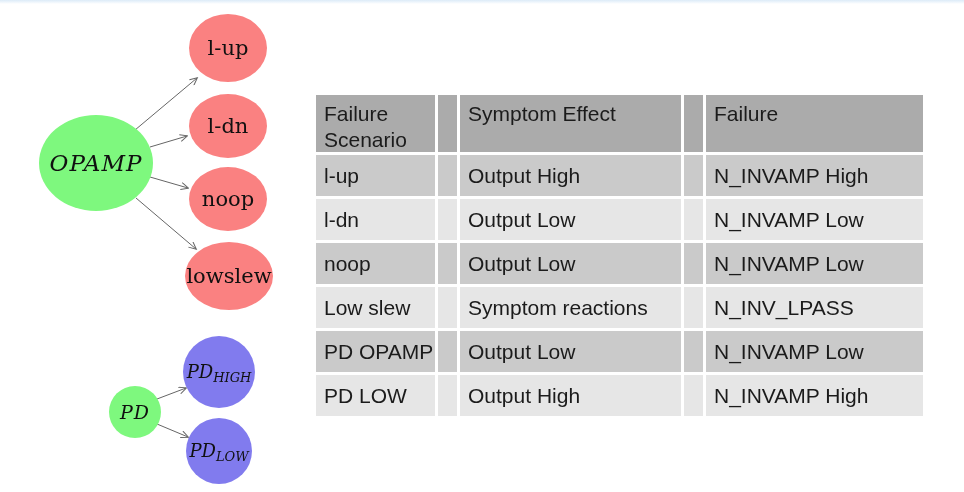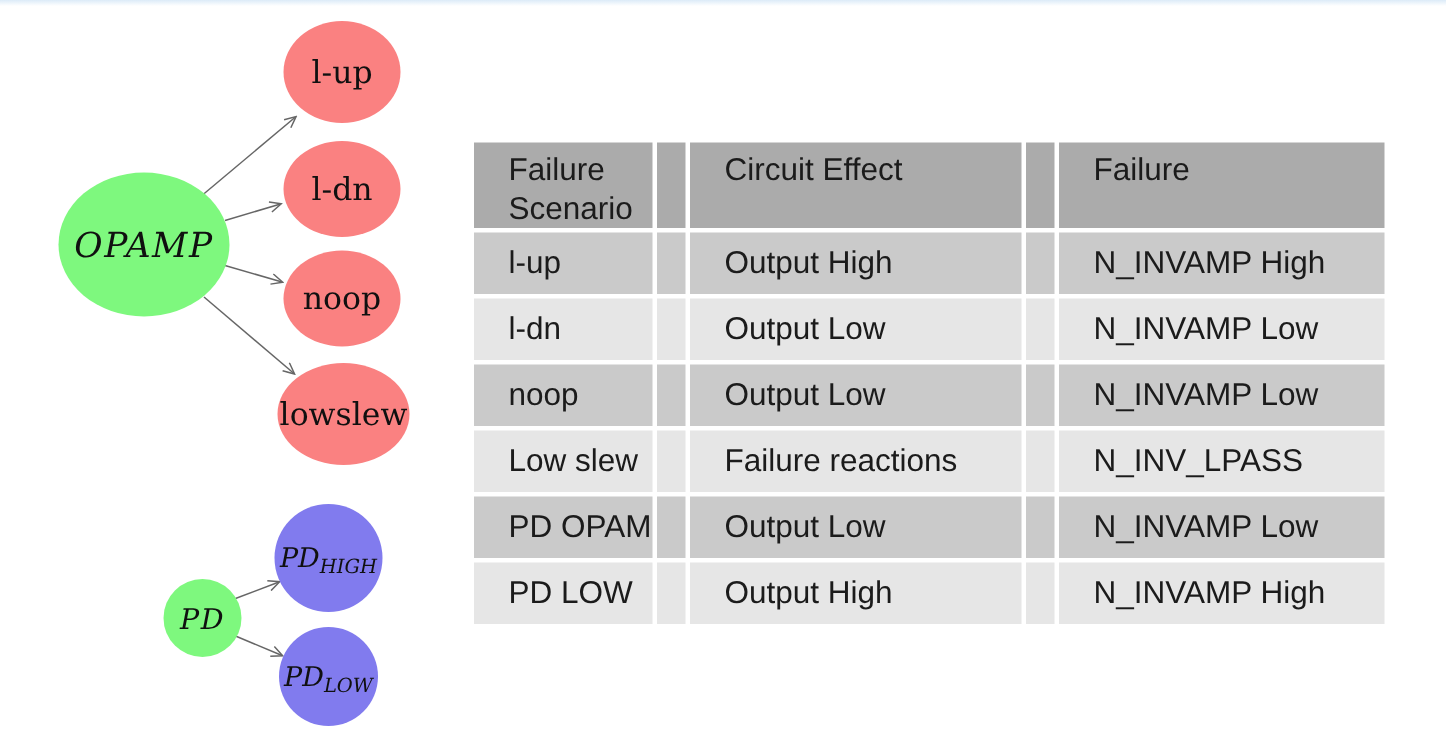--- a/index.html
+++ b/index.html
@@ -65,21 +65,21 @@
     grid-template-rows: 57px repeat(6, 41px);
     gap: 3px;
     background: #ffffff;
     color: #1b1b1b;
     font-size: 21px;
     line-height: 1.22;
   }
   .cell {
     display: flex;
     align-items: center;
-    padding-left: 23px;
+    padding-left: 8px;
     overflow: hidden;
     white-space: nowrap;
   }
   .cell.hdr {
     background: #ababab;
     align-items: flex-start;
     padding-top: 6px;
     white-space: normal;
   }
   .cell.odd  { background: #cacaca; }
@@ -132,21 +132,21 @@
     <circle cx="219" cy="451" r="33" fill="#817bee"></circle>
     <text class="node-label pdnode" x="219" y="457" text-anchor="middle">
       <tspan>PD</tspan><tspan class="sub-label" dy="4">LOW</tspan>
     </text>
   </svg>
 
   <div id="failure-table">
 
     <div class="cell hdr">Failure Scenario</div>
     <div class="cell hdr spacer"></div>
-    <div class="cell hdr">Circuit Effect</div>
+    <div class="cell hdr">Symptom Effect</div>
     <div class="cell hdr spacer"></div>
     <div class="cell hdr">Failure</div>
 
     <div class="cell odd">l-up</div>
     <div class="cell odd spacer"></div>
     <div class="cell odd">Output High</div>
     <div class="cell odd spacer"></div>
     <div class="cell odd">N_INVAMP High</div>
 
     <div class="cell even">l-dn</div>
@@ -156,21 +156,21 @@
     <div class="cell even">N_INVAMP Low</div>
 
     <div class="cell odd">noop</div>
     <div class="cell odd spacer"></div>
     <div class="cell odd">Output Low</div>
     <div class="cell odd spacer"></div>
     <div class="cell odd">N_INVAMP Low</div>
 
     <div class="cell even">Low slew</div>
     <div class="cell even spacer"></div>
-    <div class="cell even">Failure reactions</div>
+    <div class="cell even">Symptom reactions</div>
     <div class="cell even spacer"></div>
     <div class="cell even">N_INV_LPASS</div>
 
     <div class="cell odd">PD OPAMP</div>
     <div class="cell odd spacer"></div>
     <div class="cell odd">Output Low</div>
     <div class="cell odd spacer"></div>
     <div class="cell odd">N_INVAMP Low</div>
 
     <div class="cell even">PD LOW</div>

